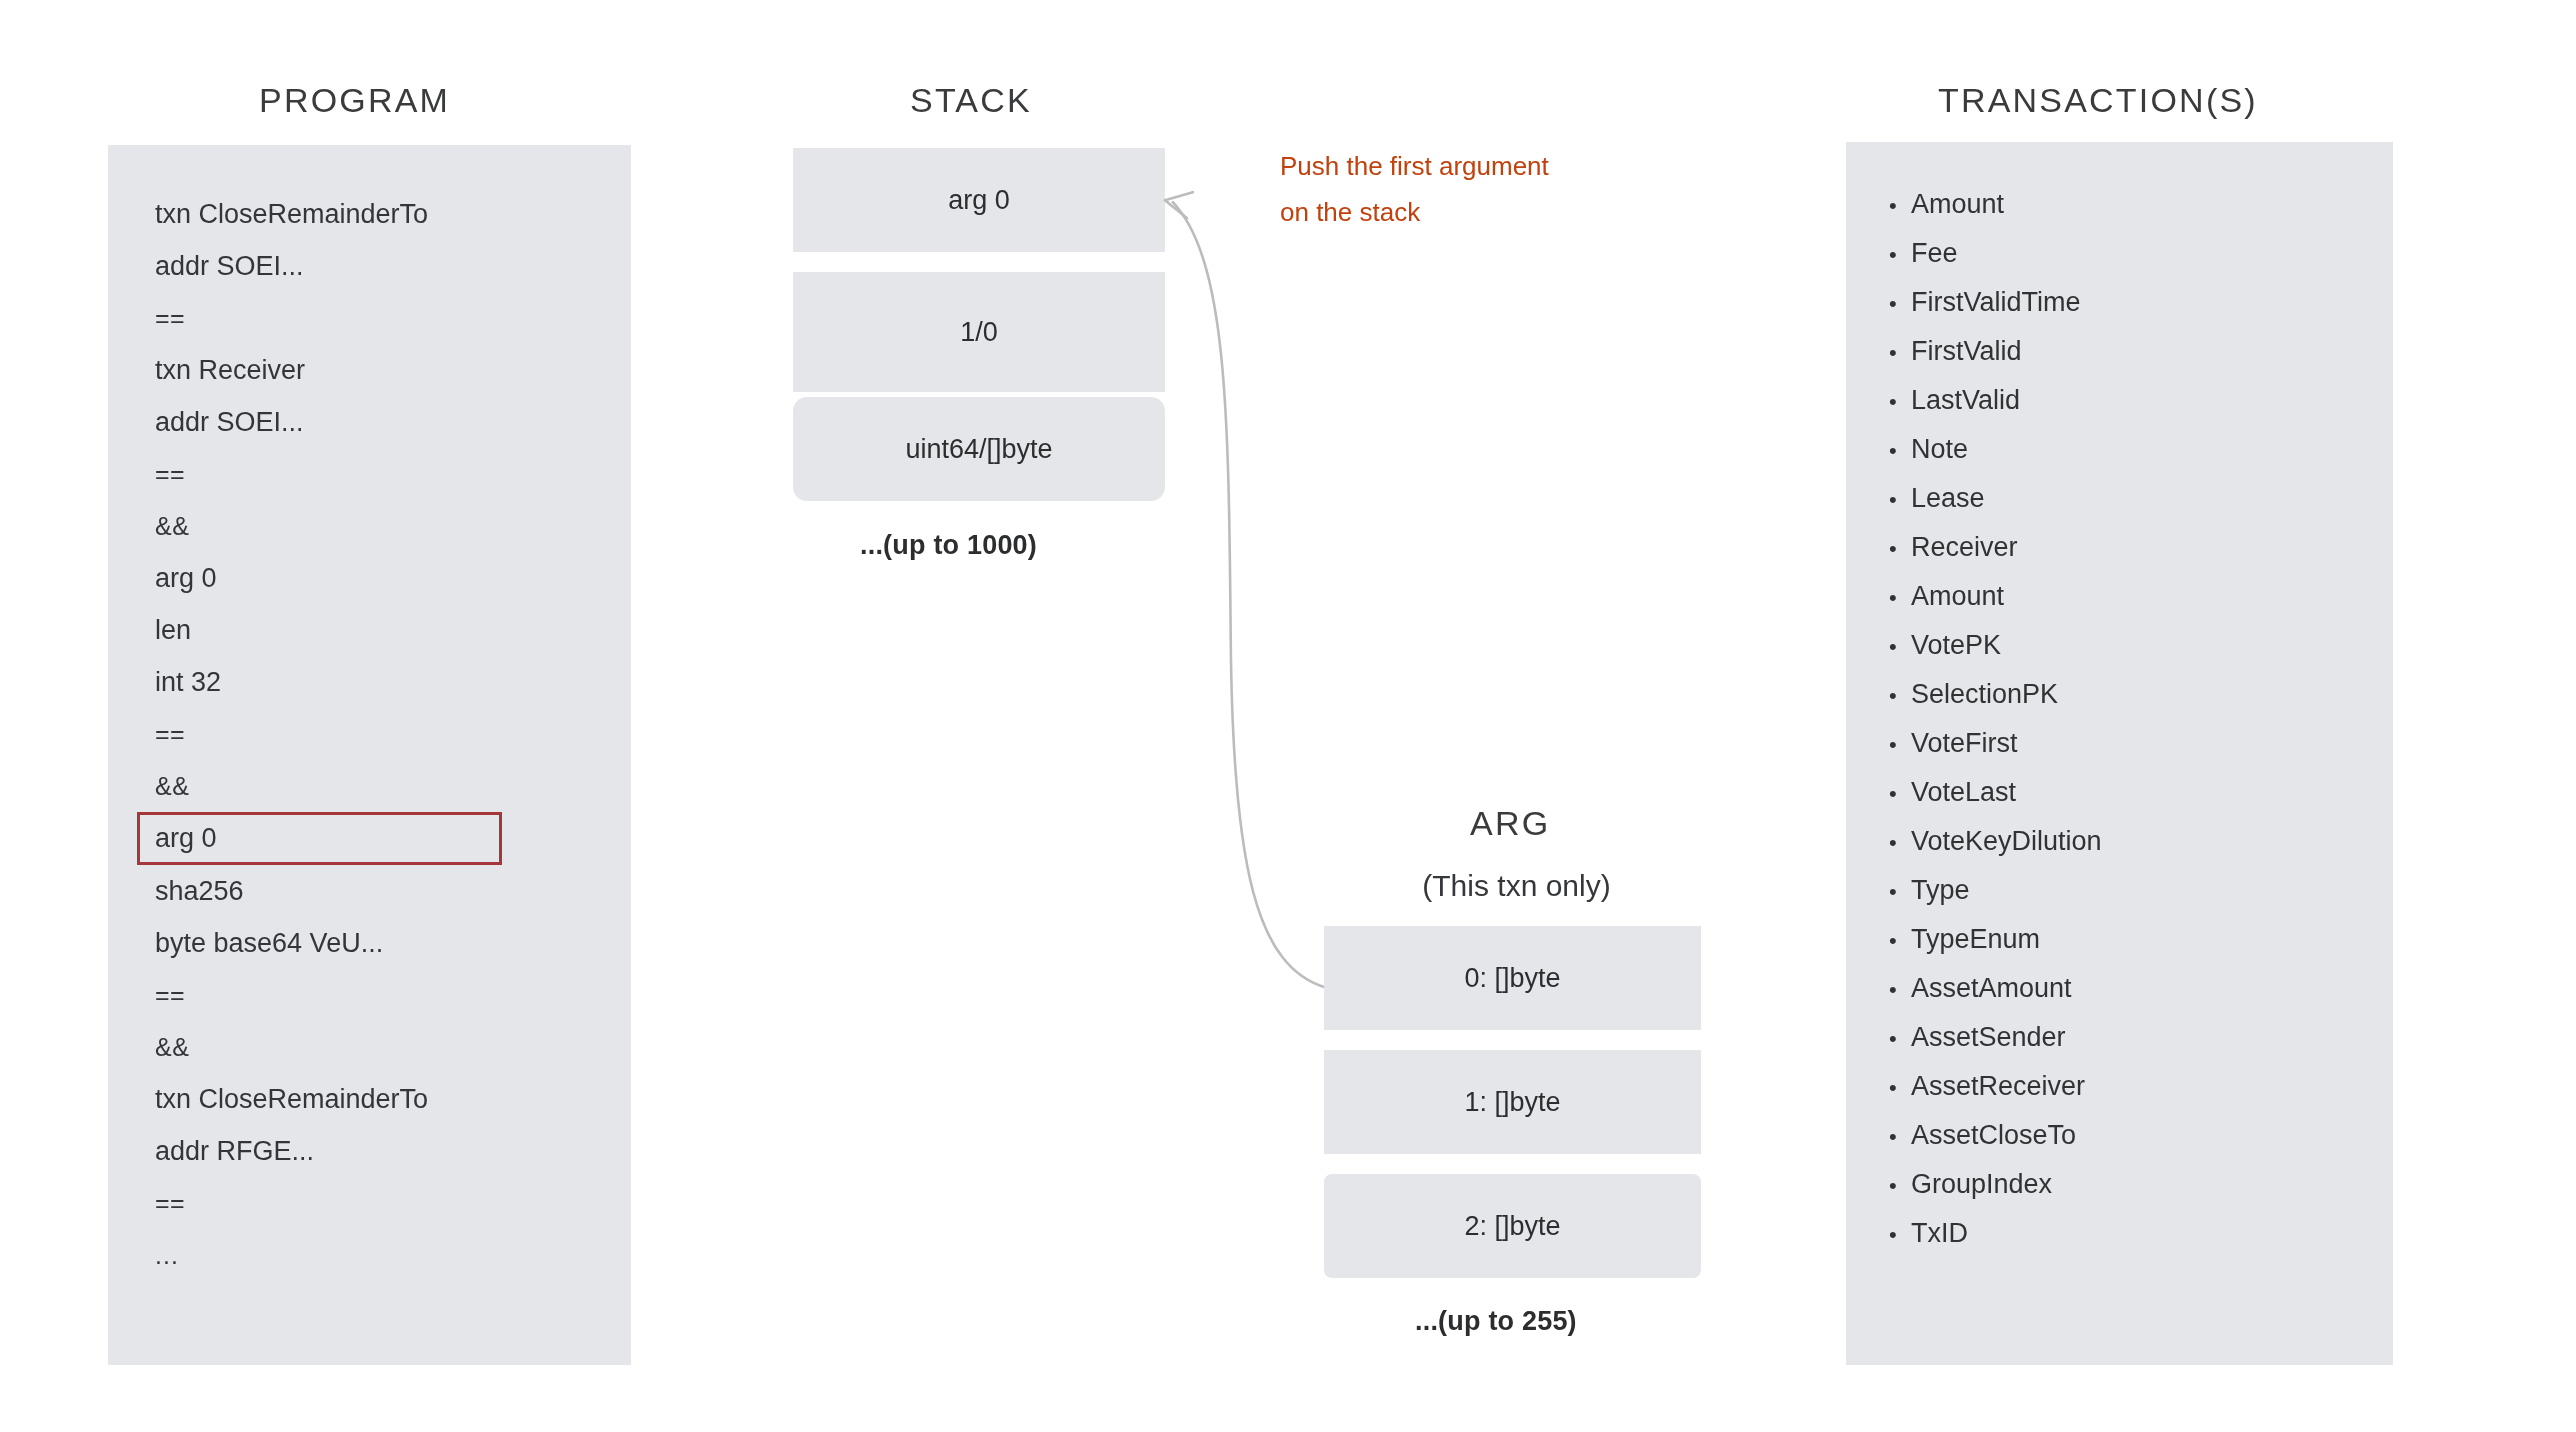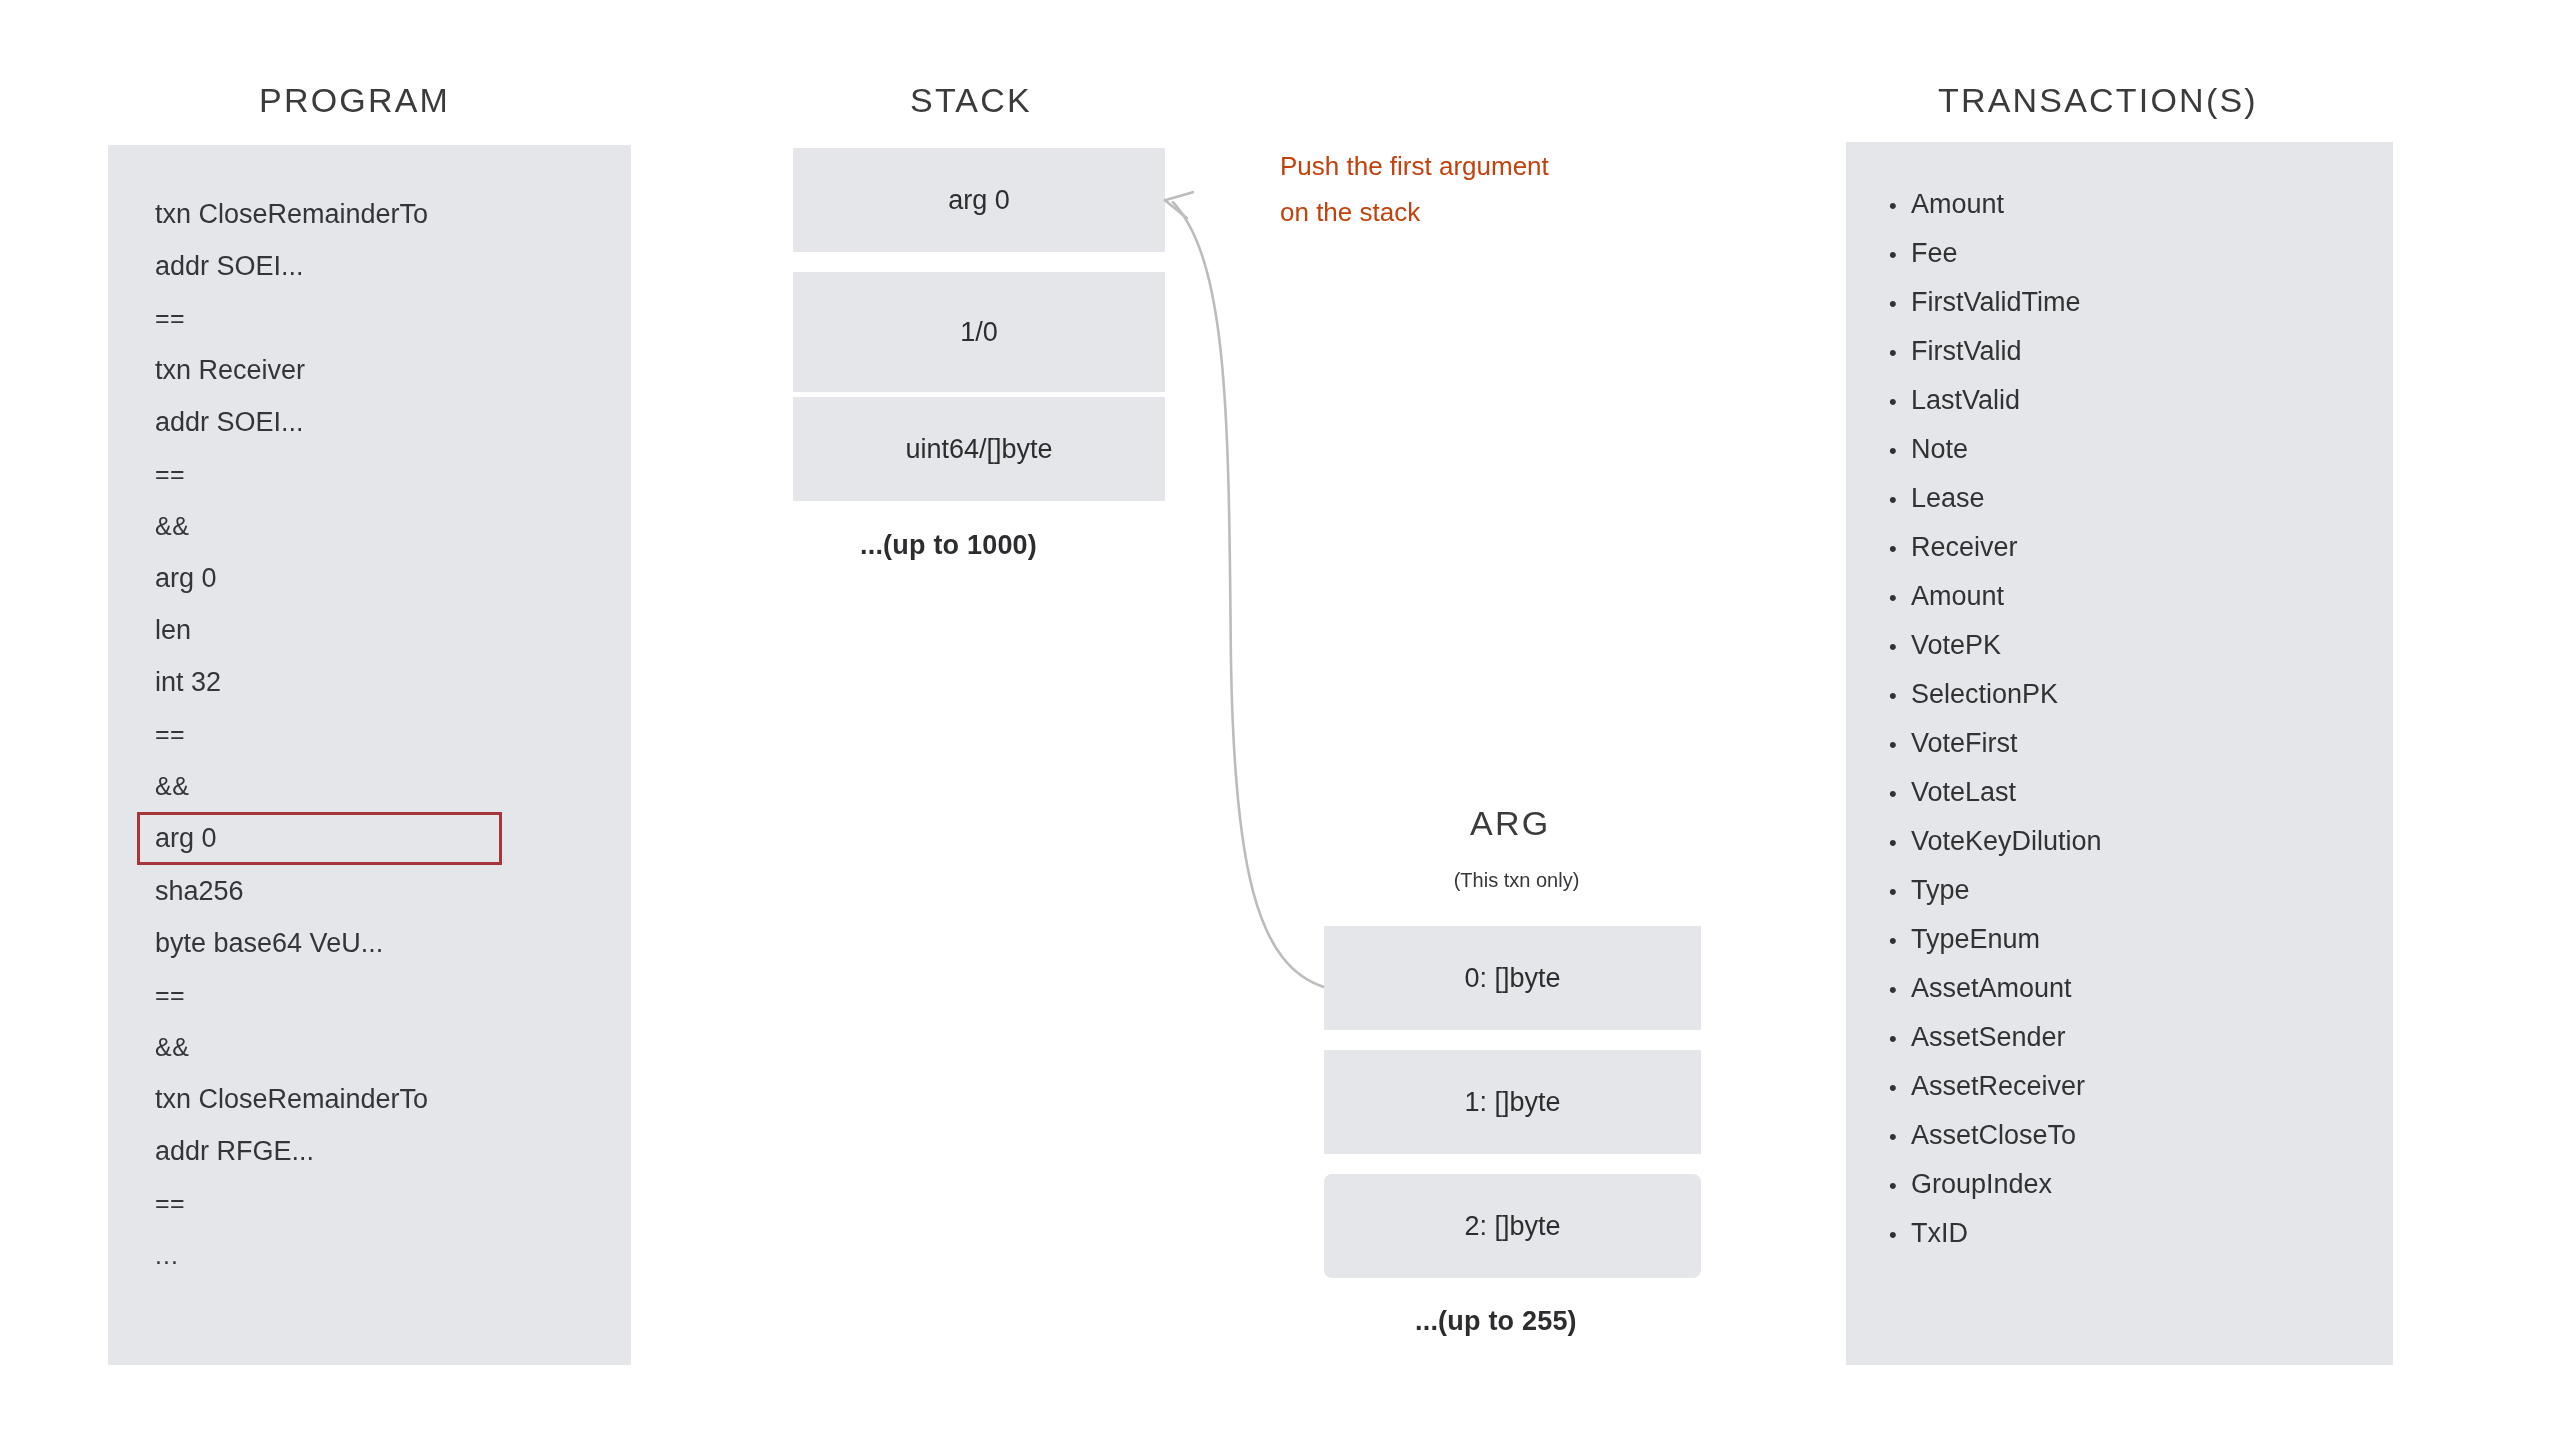--- a/index.html
+++ b/index.html
@@ -80,21 +80,21 @@
     background: #e4e6e9;
     display: flex;
     align-items: center;
     justify-content: center;
     font-size: 27px;
     color: #2c2d2f;
   }
 
   #stack-cell-0 { left: 793px; top: 148px;  width: 372px; height: 104px; }
   #stack-cell-1 { left: 793px; top: 272px; width: 372px; height: 120px; }
-  #stack-cell-2 { left: 793px; top: 397px; width: 372px; height: 104px; }
+  #stack-cell-2 { left: 793px; top: 397px; width: 372px; height: 104px; border-radius: 14px; }
 
   .more-caption {
     position: absolute;
     font-size: 27px;
     font-weight: 700;
     color: #2c2d2f;
     letter-spacing: 0.2px;
     white-space: nowrap;
   }
   #stack-more { left: 860px; top: 530px; }
@@ -120,21 +120,21 @@
   }
 
   
   #arg-header { left: 1470px; top: 804px; }
   #arg-subtitle {
     position: absolute;
     left: 1402px;
     top: 869px;
     width: 229px;
     text-align: center;
-    font-size: 20px;
+    font-size: 30px;
     color: #35373a;
     white-space: nowrap;
   }
 
   #arg-cell-0 { left: 1324px; top: 926px;  width: 377px; height: 104px; }
   #arg-cell-1 { left: 1324px; top: 1050px; width: 377px; height: 104px; }
   #arg-cell-2 { left: 1324px; top: 1174px; width: 377px; height: 104px; border-radius: 8px; }
 
   #arg-more { left: 1415px; top: 1306px; }
 

